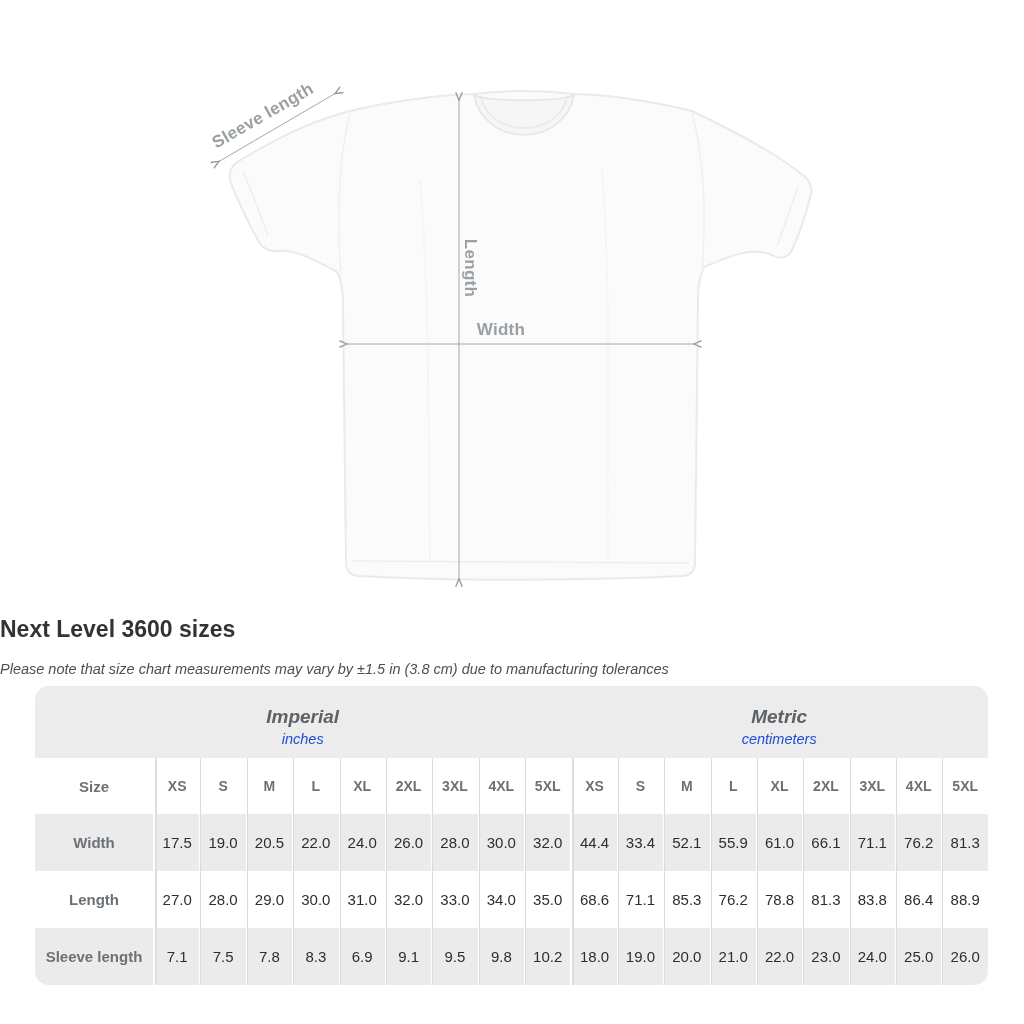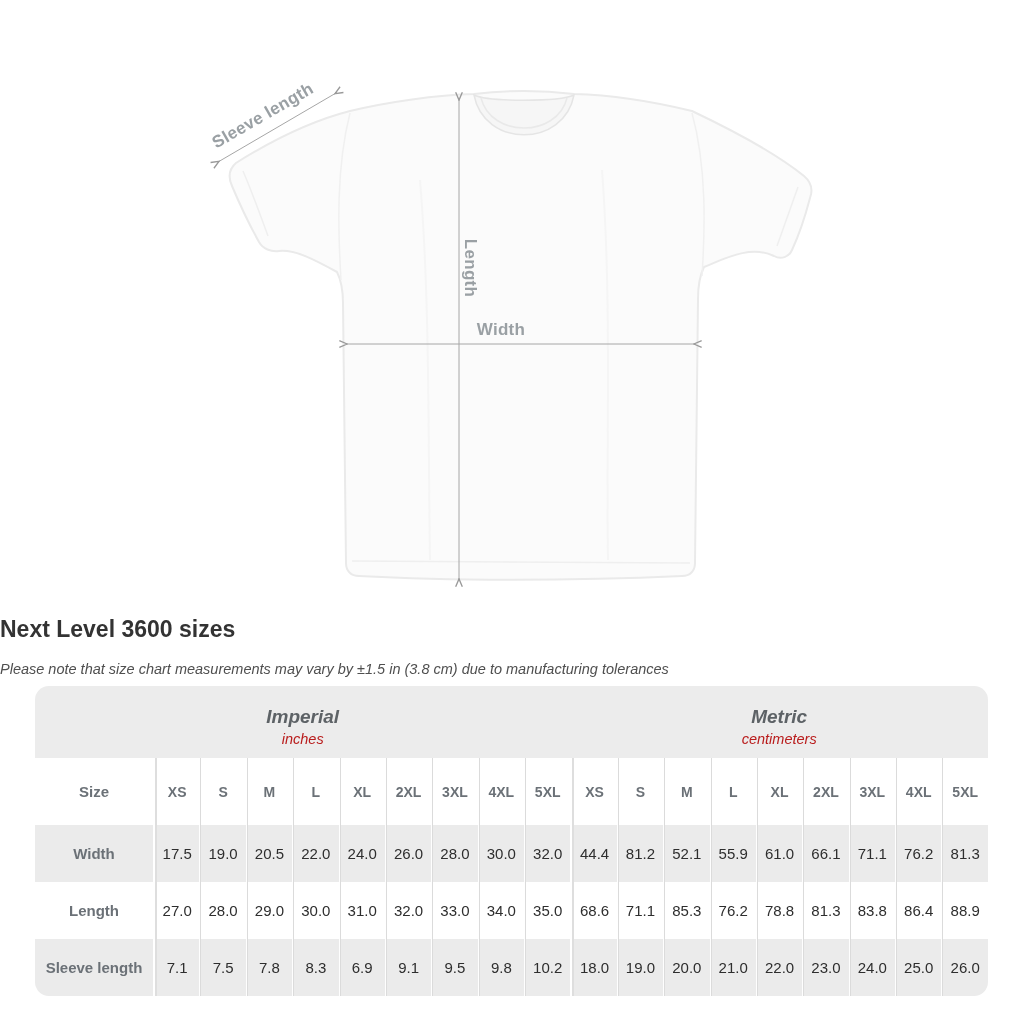--- a/index.html
+++ b/index.html
@@ -30,23 +30,23 @@
     position: absolute; left: 35px; top: 686px; width: 953px;
     border-radius: 14px; overflow: hidden;
   }
   table { width: 100%; border-collapse: separate; border-spacing: 0; table-layout: fixed; }
   col.label-col { width: 118px; }
   th, td { padding: 0; text-align: center; vertical-align: middle; font-weight: normal; }
 
   tr.unit-row { height: 72px; }
   tr.unit-row th { background: #ececec; }
   .unit-name { font-size: 19px; font-weight: bold; font-style: italic; color: #5d6266; margin-top: 9px; }
-  .unit-sub  { margin-top: 3px; font-size: 14.5px; font-style: italic; color: #b91c1c; }
-
-  tr.size-row { height: 67px; background: #ffffff; }
+  .unit-sub  { margin-top: 3px; font-size: 14.5px; font-style: italic; color: #1d4ed8; }
+
+  tr.size-row { height: 56px; background: #ffffff; }
   tbody tr { height: 57px; background: #ffffff; }
   tbody tr.stripe { background: #ebebeb; }
 
   .lbl { font-weight: bold; font-size: 15px; color: #6b7177; }
   .sz  { font-weight: bold; font-size: 14px; color: #6b7177; }
   .val { font-size: 15px; color: #2e2e2e; }
 
   
   .sz, .val { border-left: 1px solid rgba(255,255,255,0.95); box-shadow: inset 1px 0 0 #dbdbdb; }
   .wide { border-left: 2px solid #ffffff; box-shadow: inset 2px 0 0 #dedede; }
@@ -174,21 +174,21 @@
         <td class="val wide">17.5</td>
         <td class="val">19.0</td>
         <td class="val">20.5</td>
         <td class="val">22.0</td>
         <td class="val">24.0</td>
         <td class="val">26.0</td>
         <td class="val">28.0</td>
         <td class="val">30.0</td>
         <td class="val">32.0</td>
         <td class="val wide">44.4</td>
-        <td class="val">81.2</td>
+        <td class="val">33.4</td>
         <td class="val">52.1</td>
         <td class="val">55.9</td>
         <td class="val">61.0</td>
         <td class="val">66.1</td>
         <td class="val">71.1</td>
         <td class="val">76.2</td>
         <td class="val">81.3</td>
       </tr>
       <tr>
         <th class="lbl">Length</th>

